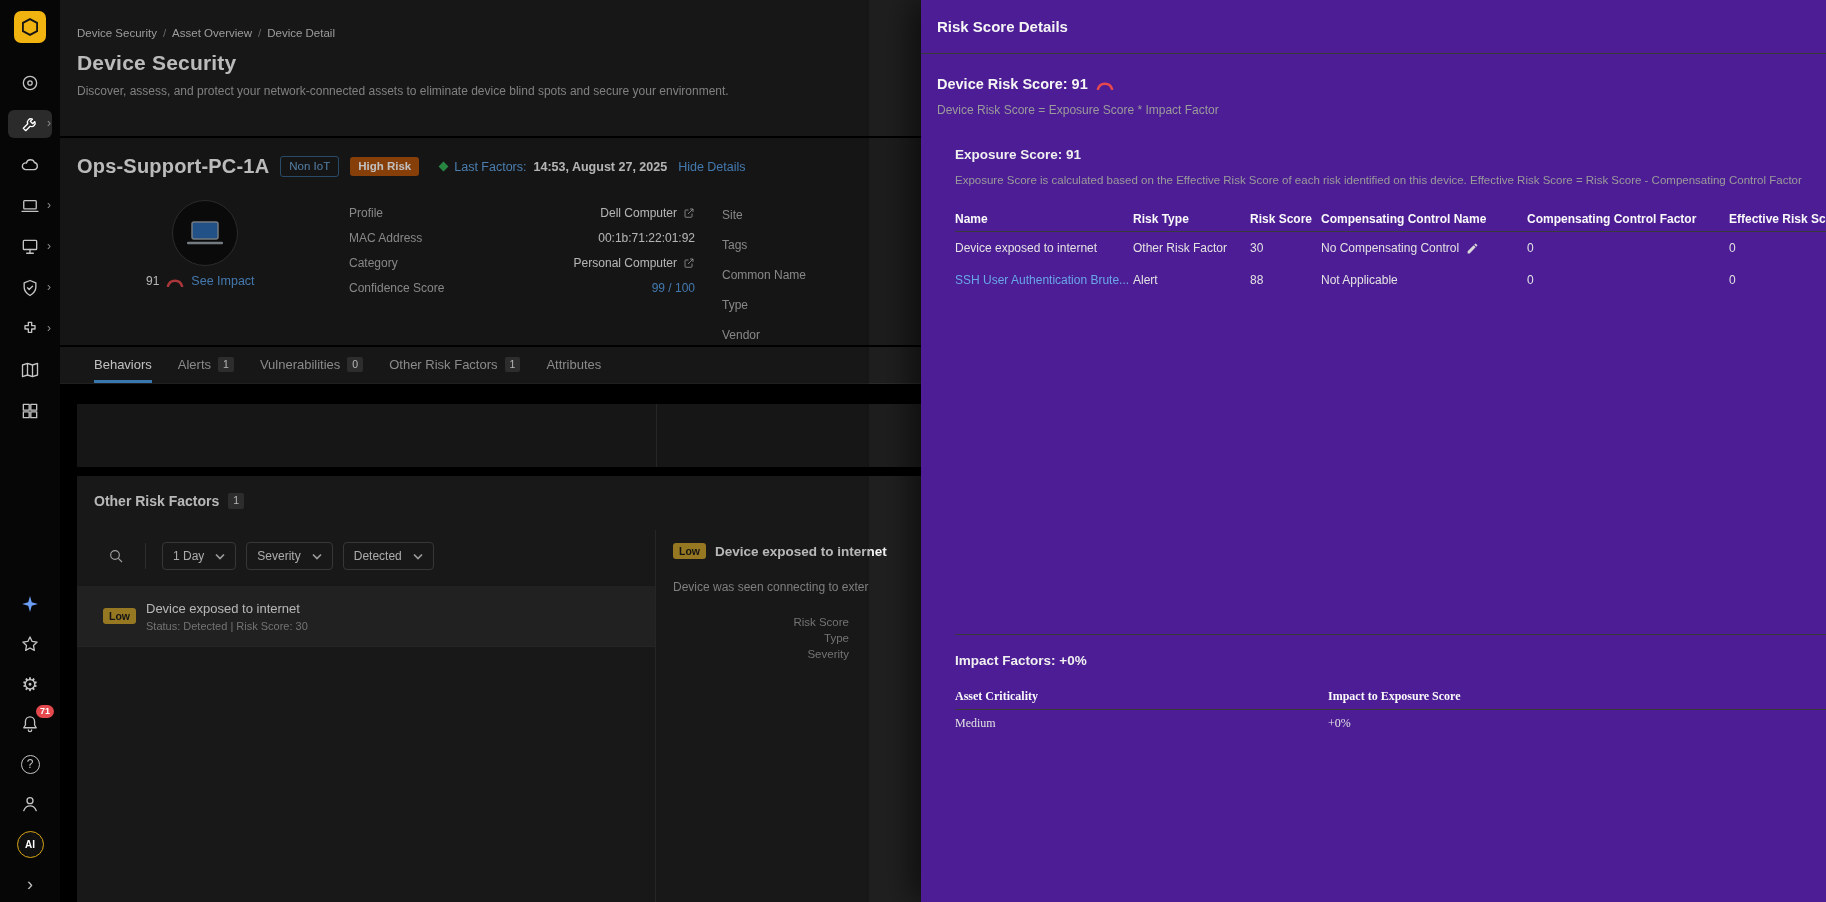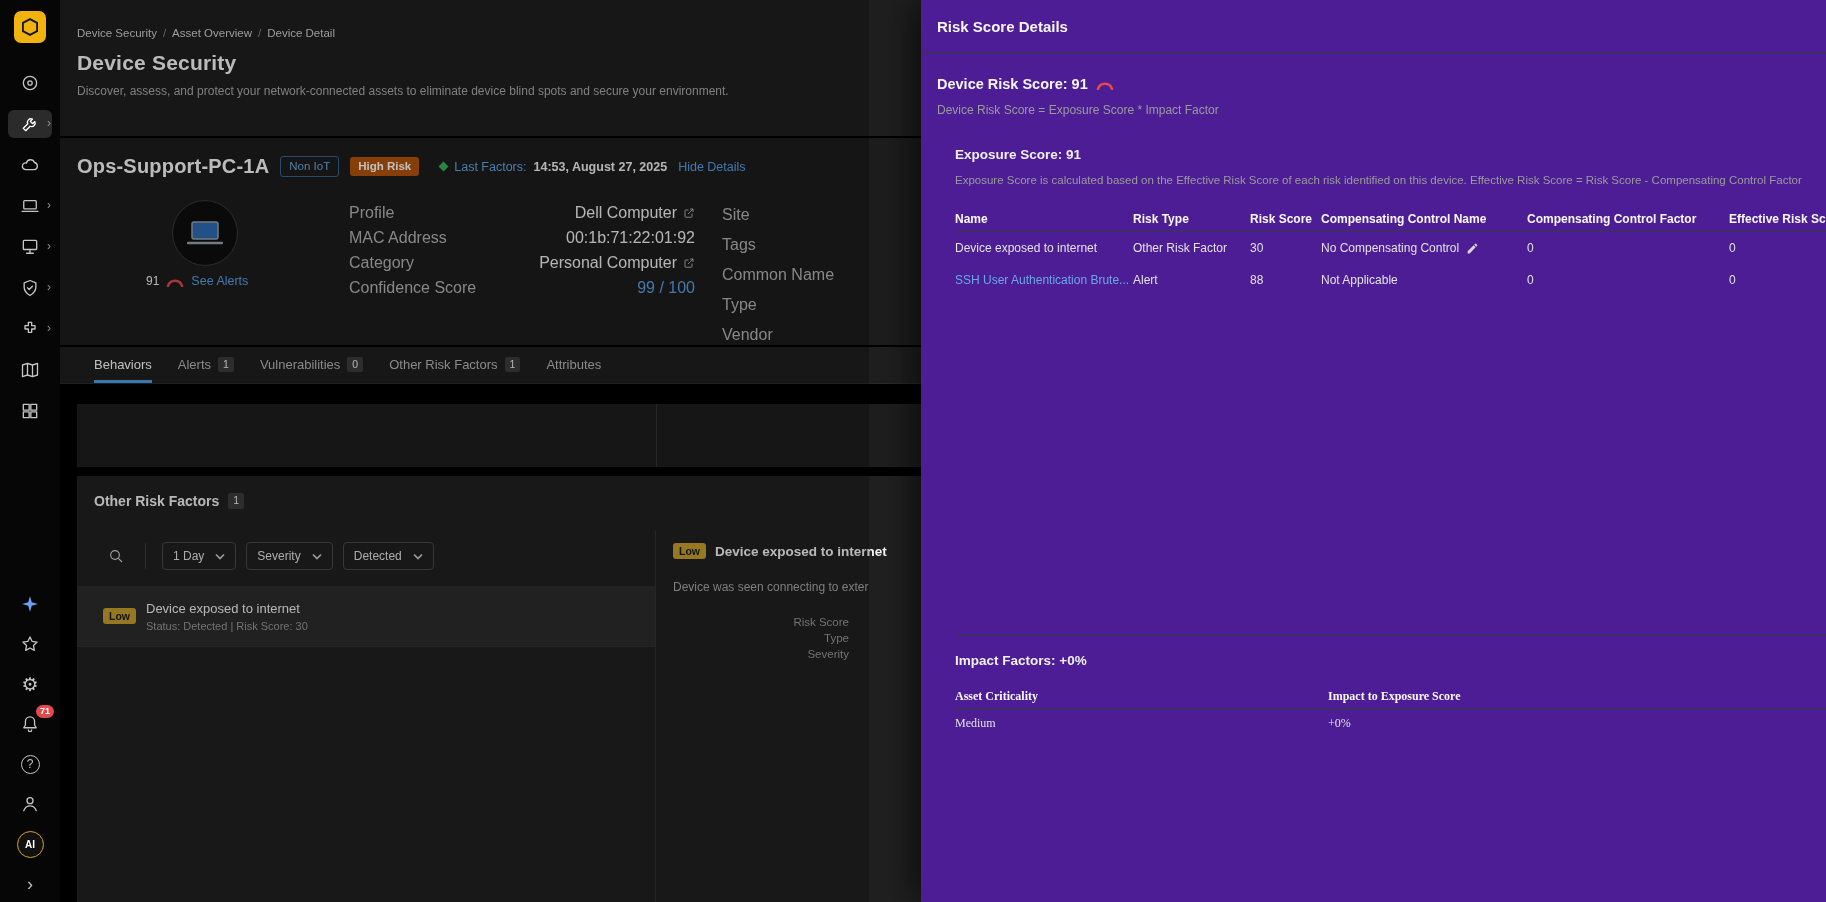--- a/index.html
+++ b/index.html
@@ -47,21 +47,21 @@
   .badge-risk { background:#b4540e; color:#fff; font-weight:600; }
   .activity { display:flex; align-items:center; gap:7px; margin-left:10px; font-size:12.5px; }
   .act-dot { width:7px; height:7px; background:#35b558; transform:rotate(45deg); }
   .act-label { color:#64a8e8; }
   .act-value { color:#f0f0f0; font-weight:600; }
   .link { color:#5aa0e8; cursor:pointer; font-size:12.5px; }
   .avatar { position:absolute; left:112px; top:62px; width:66px; height:66px; border-radius:50%;
     border:1px solid #3a3a3a; background:#0e0e0e; display:flex; align-items:center; justify-content:center; }
   .score-row { position:absolute; left:86px; top:136px; display:flex; align-items:center; gap:7px; font-size:12px; color:#f0f0f0; }
   .fields-left { position:absolute; left:289px; top:62px; width:346px; }
-  .field-row { display:flex; justify-content:space-between; align-items:center; height:25px; font-size:16px; }
+  .field-row { display:flex; justify-content:space-between; align-items:center; height:25px; font-size:12px; }
   .field-label { color:#b5b5b5; }
   .field-value { color:#f0f0f0; display:flex; align-items:center; gap:6px; }
   .field-value.accent { color:#5aa0e8; }
   .ext-icon svg { stroke:#d8d8d8; fill:none; stroke-width:1.5; display:block; }
   .fields-right { position:absolute; left:662px; top:62px; width:300px; }
   .field-row.tall { height:30px; }
 
   .tabs { position:absolute; left:0; top:347px; right:0; height:37px; background:#1f1f1f;
     border-bottom:1px solid #2b2b2b; display:flex; align-items:stretch; gap:26px; padding-left:34px; }
   .tab { display:flex; align-items:center; gap:7px; font-size:13px; color:#b8b8b8; cursor:pointer;
@@ -262,21 +262,21 @@
       <svg width="36" height="28" viewBox="0 0 36 28">
         <rect x="5" y="3" width="26" height="17" rx="2" fill="#2e6cb5" stroke="#9aa4ad" stroke-width="1.5"></rect>
         <path d="M1 24h34" stroke="#9aa4ad" stroke-width="2.5" stroke-linecap="round" fill="none"></path>
       </svg>
     </div>
     <div class="score-row">
       <span>91</span>
       <svg class="gauge-svg" width="18" height="11" viewBox="0 0 18 11">
           <path d="M2 10 A 7.3 7.3 0 0 1 16 10" stroke="#e5484d" stroke-width="2.6" fill="none" stroke-linecap="round"></path>
         </svg>
-      <a class="link">See Alerts</a>
+      <a class="link">See Impact</a>
     </div>
 
     <div class="fields-left">
       <div class="field-row">
         <span class="field-label">Profile</span>
         <span class="field-value">
           <span>Dell Computer</span>
           <span class="ext-icon">
               <svg width="12" height="12" viewBox="0 0 24 24">
                 <path d="M14 4h6v6M20 4L10 14M18 13v6a1.5 1.5 0 0 1-1.5 1.5h-11A1.5 1.5 0 0 1 4 19V7.5A1.5 1.5 0 0 1 5.5 6H11"></path>

